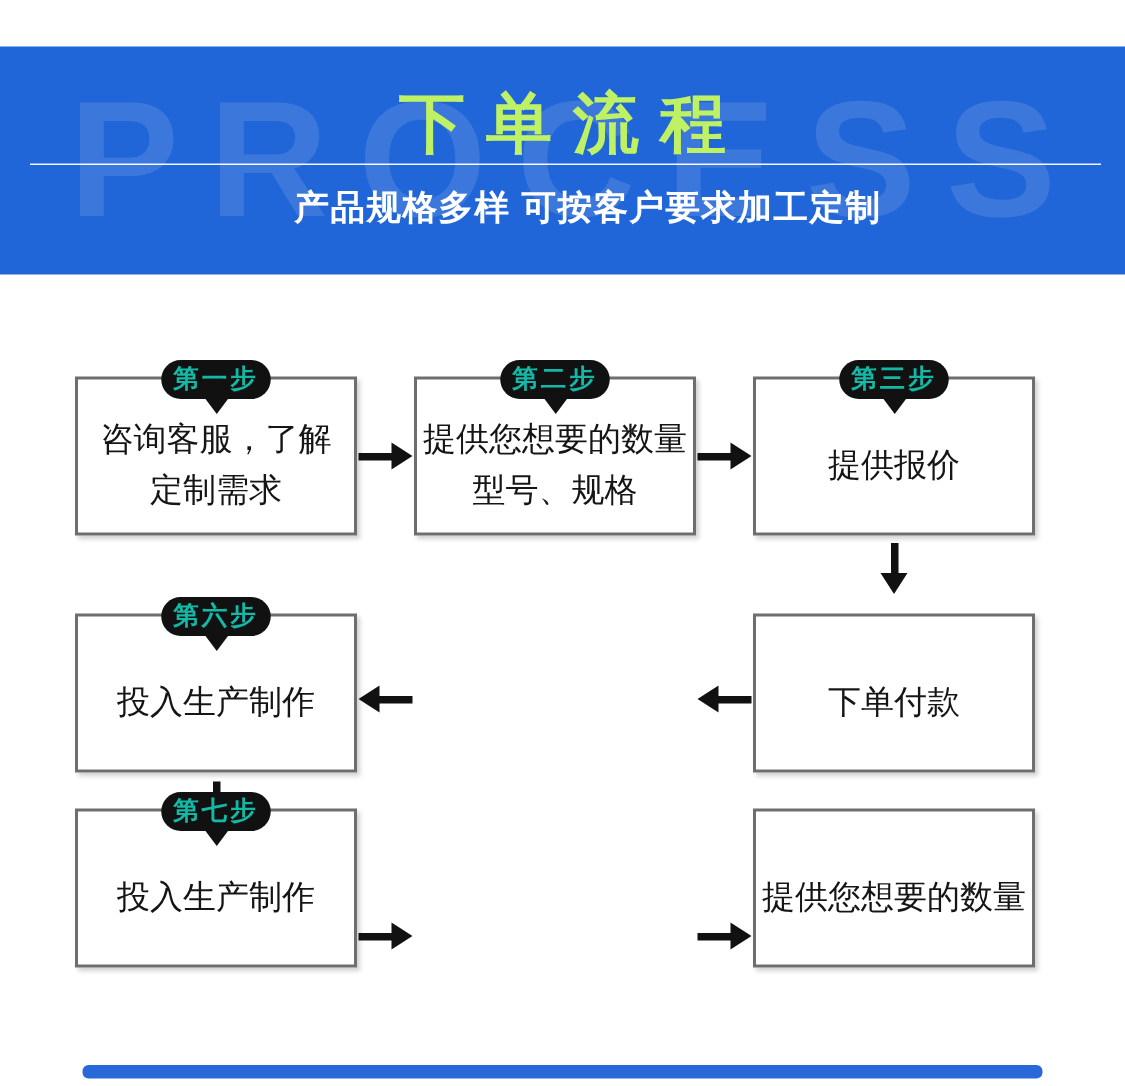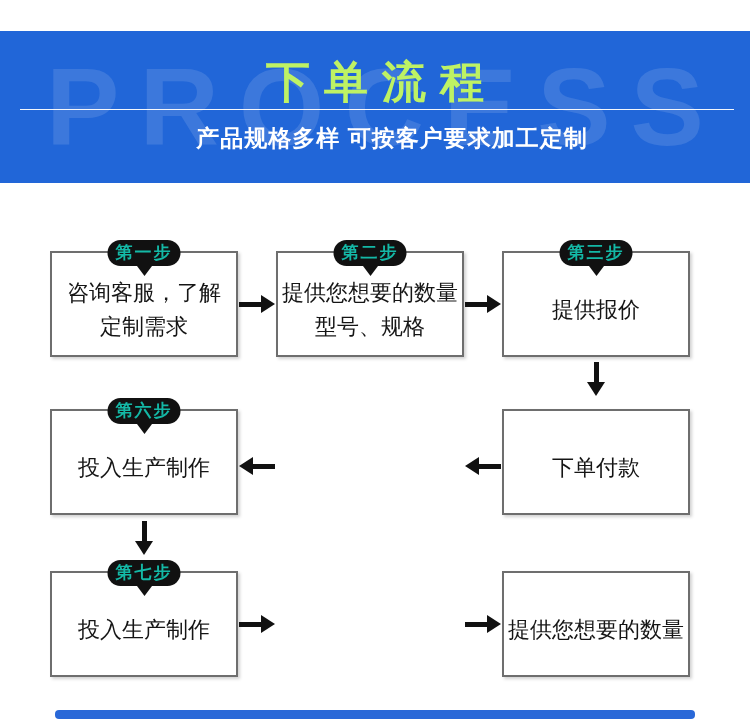--- a/index.html
+++ b/index.html
@@ -23,21 +23,21 @@
   .banner-title{position:absolute;top:22px;left:0;width:100%;text-align:center;color:#bef264;
     font-size:44px;font-weight:bold;letter-spacing:14px;text-indent:14px;}
   .banner-divider{position:absolute;top:78px;left:20px;width:714px;height:1px;background:rgba(255,255,255,0.95);}
   .banner-subtitle{position:absolute;top:90px;left:17px;width:100%;text-align:center;color:#ffffff;
     font-size:23px;font-weight:bold;letter-spacing:1px;line-height:34px;}
 
   
   .step{position:absolute;width:188px;height:106px;background:#ffffff;
     border:2px solid var(--box-border);box-shadow:2px 2px 3px rgba(0,0,0,0.18);}
   .c0{left:50px}.c1{left:276px}.c2{left:502px}
-  .r0{top:251px}.r1{top:409px}.r2{top:571px}
+  .r0{top:251px}.r1{top:409px}.r2{top:539px}
   .step-text{position:absolute;inset:0;display:flex;align-items:center;justify-content:center;
     text-align:center;padding-top:12px;white-space:pre-line;font-size:22px;line-height:34px;color:#151515;}
   .ribbon{position:absolute;top:-13px;left:50%;transform:translateX(-50%);z-index:2;
     background:var(--ribbon-bg);color:#14b8a6;height:26px;line-height:26px;padding:0 8px;
     border-radius:13px;font-size:17px;font-weight:bold;letter-spacing:2px;white-space:nowrap;}
   .ribbon::after{content:"";position:absolute;top:24px;left:50%;margin-left:-9px;
     border-left:9px solid transparent;border-right:9px solid transparent;border-top:12px solid var(--ribbon-bg);}
 
   
   .arrow-right,.arrow-left{position:absolute;width:36px;height:18px;}

